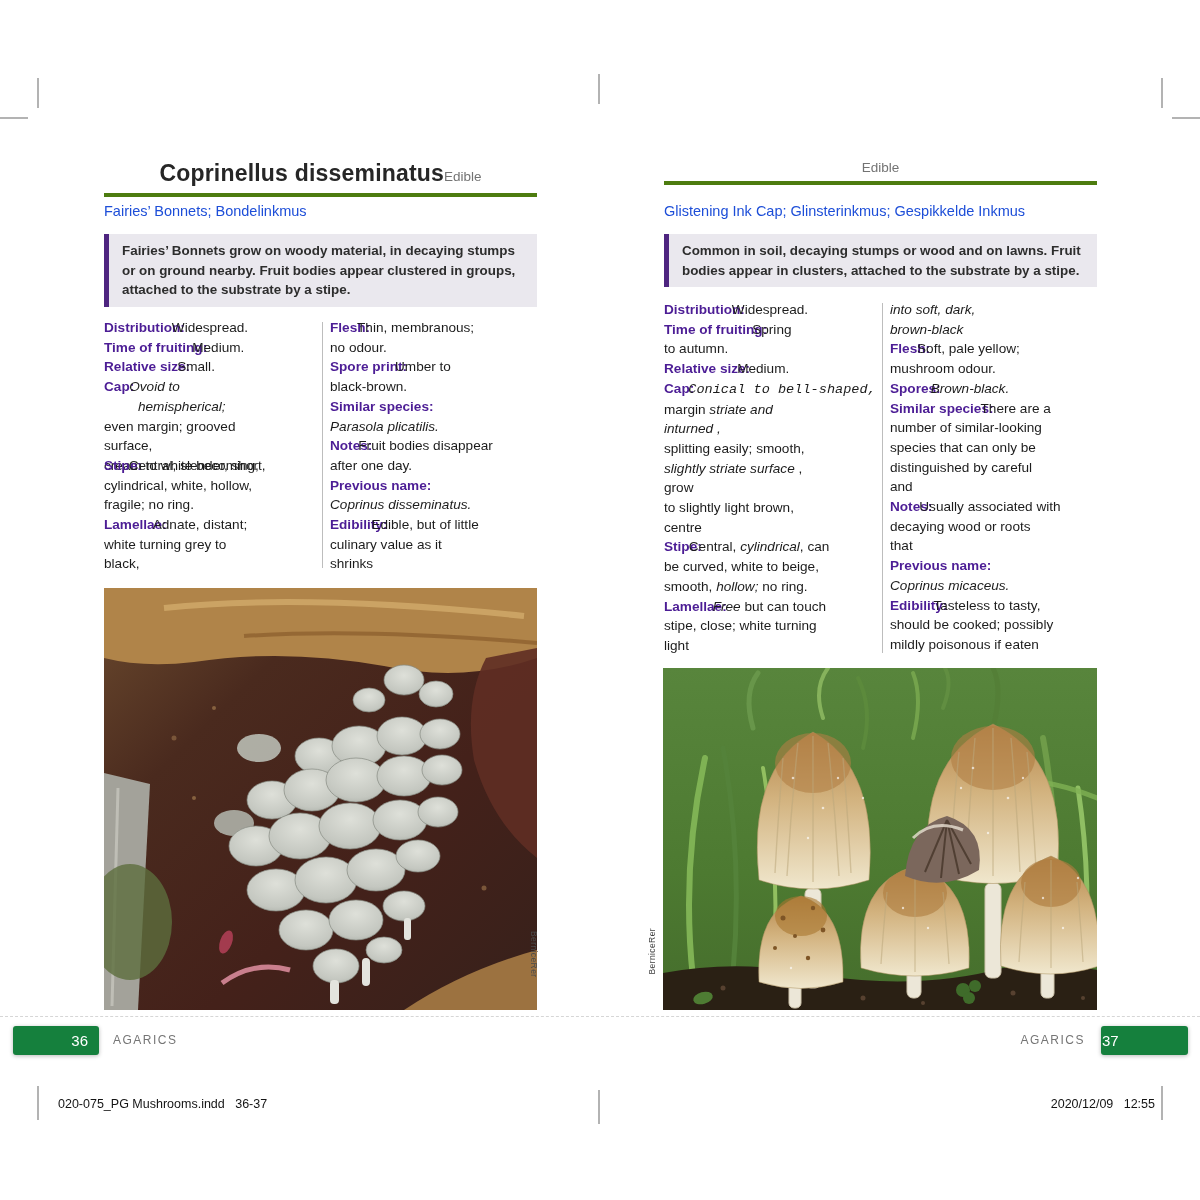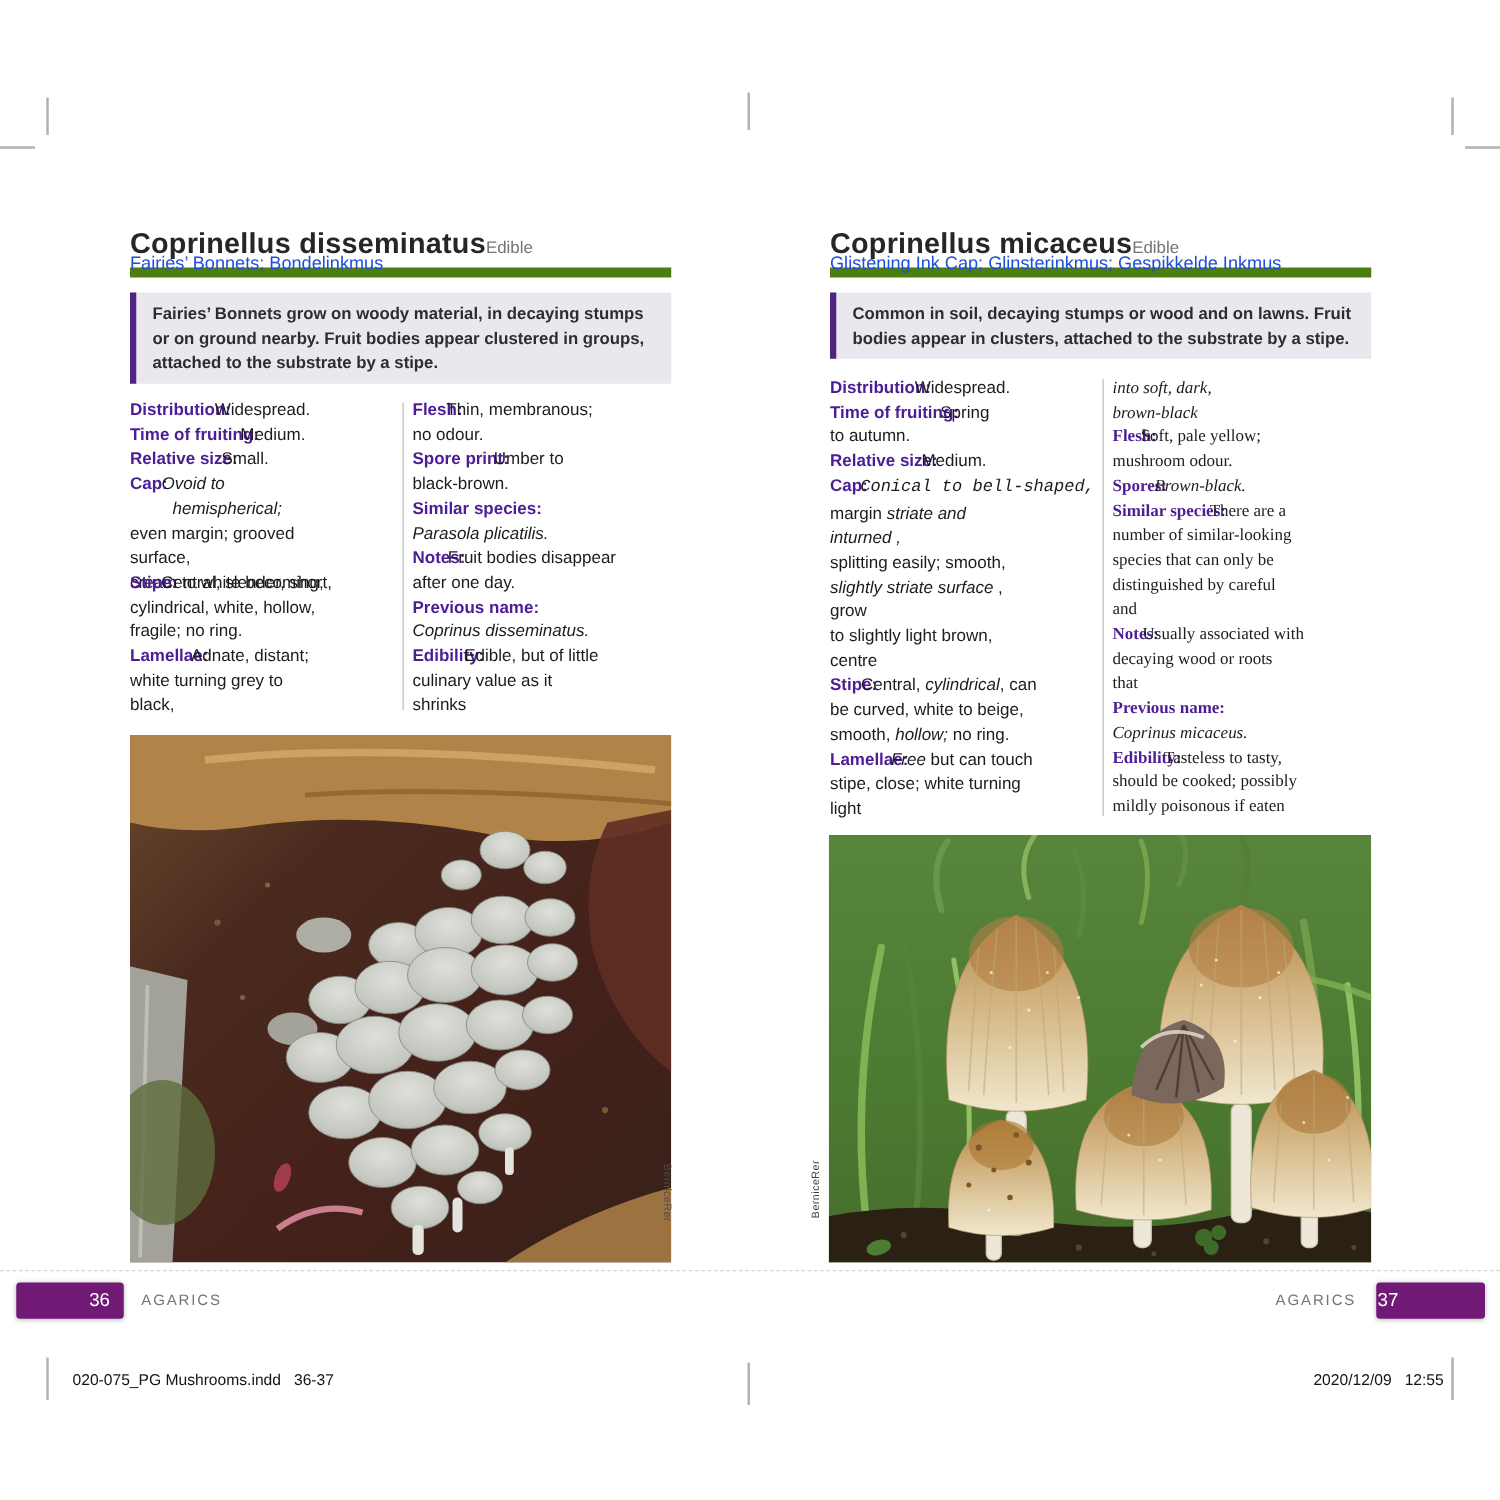--- a/index.html
+++ b/index.html
@@ -5,39 +5,39 @@
   html,body{margin:0;padding:0;}
   body{
     width:1200px;height:1200px;background:#ffffff;
     font-family:"Liberation Sans","DejaVu Sans",sans-serif;
     position:relative;overflow:hidden;color:#1c1c1c;
   }
   .crop-v{position:absolute;width:1.5px;background:#b3b3b3;}
   .crop-h{position:absolute;height:1.5px;background:#b3b3b3;}
   .trim-dashed{position:absolute;left:0;right:0;top:1016px;border-top:1px dashed #c9c9c9;opacity:.75;}
 
-  .titlebar{position:absolute;width:433px;display:flex;justify-content:flex-start;align-items:baseline;border-bottom:8px solid #4d7c0f;padding-bottom:6px;margin-top:21px;}
+  .titlebar{position:absolute;width:433px;display:flex;justify-content:center;align-items:baseline;border-bottom:4px solid #4d7c0f;padding-bottom:6px;}
   .title{font-size:23px;font-weight:bold;color:#262626;letter-spacing:.2px;margin:0;}
   .edible{font-size:13.5px;color:#737373;}
   .subtitle{position:absolute;font-size:14.5px;color:#1d4ed8;}
   .intro{position:absolute;width:433px;box-sizing:border-box;background:#eae8ee;border-left:5px solid #4e2580;
          padding:7px 10px 7px 13px;font-weight:bold;font-size:13.4px;line-height:19.6px;color:#2d2d2d;}
   .col{position:absolute;font-size:13.6px;line-height:19.7px;color:#1c1c1c;}
   .col .b{font-weight:bold;color:#4c1d95;}
   .col .i{font-style:italic;}
   .tl{white-space:pre;}
   .ovl{position:relative;height:19.7px;}
   .ovl-line{position:absolute;top:0;left:0;white-space:pre;}
   .colrule{position:absolute;width:1px;background:#bdbdbd;}
 
   .photo{position:absolute;line-height:0;}
   .credit{position:absolute;font-size:8.5px;color:#4c4c4c;letter-spacing:.4px;writing-mode:vertical-rl;}
   .credit.flip{transform:rotate(180deg);color:#3f3f3f;}
 
-  .pagenum{position:absolute;height:29px;background:#701a75;color:#fff;font-size:15px;border-radius:3px;
+  .pagenum{position:absolute;height:29px;background:#15803d;color:#fff;font-size:15px;border-radius:3px;
            box-shadow:0 1px 4px rgba(0,0,0,.28);display:flex;align-items:center;box-sizing:border-box;}
   .pagenum.left{justify-content:flex-end;padding-right:11px;}
   .pagenum.right{justify-content:flex-start;padding-left:1px;}
   .section{position:absolute;font-size:12px;color:#757575;letter-spacing:1.5px;}
   .printfoot{position:absolute;font-size:12.5px;color:#141414;white-space:pre;}
 </style>
 </head>
 <body>
 
 <div class="crop-v" style="left:37px;top:78px;height:30px;"></div>
@@ -157,21 +157,20 @@
 </svg>
 </div>
 <div class="credit" style="left:529px;top:931px;">BerniceRer</div>
 
 <div class="pagenum left" style="left:13px;top:1026px;width:86px;">
   <span>36</span>
 </div>
 <div class="section" style="left:113px;top:1033px;">AGARICS</div>
 
 <div class="titlebar" style="left:664px;top:160px;">
-  <h1 class="title">Coprinellus micaceus</h1>
   <span class="edible">Edible</span>
 </div>
 <div class="subtitle" style="left:664px;top:203px;">Glistening Ink Cap; Glinsterinkmus; Gespikkelde Inkmus</div>
 <div class="intro" style="left:664px;top:234px;">Common in soil, decaying stumps or wood and on lawns. Fruit bodies appear in clusters, attached to the substrate by a stipe.</div>
 
 <div class="col" style="left:664px;top:300px;width:216px;">
     <div class="tl"><span class="b">Distribution:</span><span style="margin-left: -13px;">Widespread.</span></div>
     <div class="tl"><span class="b">Time of fruiting:</span><span style="margin-left: -15px;">Spring</span></div>
     <div class="tl"><span>to autumn.</span></div>
     <div class="tl"><span class="b">Relative size:</span><span style="margin-left: -13px;">Medium.</span></div>
@@ -184,21 +183,21 @@
     <div class="tl"><span>to slightly light brown,</span></div>
     <div class="tl"><span>centre</span></div>
     <div class="tl"><span class="b">Stipe:</span><span style="margin-left: -13px;">Central, </span><span class="i">cylindrical</span><span>, can</span></div>
     <div class="tl"><span>be curved, white to beige,</span></div>
     <div class="tl"><span>smooth, </span><span class="i">hollow;</span><span> no ring.</span></div>
     <div class="tl"><span class="b">Lamellae:</span><span class="i" style="margin-left: -14px;">Free</span><span> but can touch</span></div>
     <div class="tl"><span>stipe, close; white turning</span></div>
     <div class="tl"><span>light</span></div>
   </div>
 <div class="colrule" style="left:882px;top:303px;height:350px;"></div>
-<div class="col" style="left:890px;top:300px;width:207px;font-family:Liberation Serif, serif;">
+<div class="col" style="left:890px;top:300px;width:207px;">
     <div class="tl"><span class="i">into soft, dark,</span></div>
     <div class="tl"><span class="i">brown-black</span></div>
     <div class="tl"><span class="b">Flesh:</span><span style="margin-left: -13px;">Soft, pale yellow;</span></div>
     <div class="tl"><span>mushroom odour.</span></div>
     <div class="tl"><span class="b">Spores:</span><span class="i" style="margin-left: -10px;">Brown-black.</span></div>
     <div class="tl"><span class="b">Similar species:</span><span style="margin-left: -13px;">There are a</span></div>
     <div class="tl"><span>number of similar-looking</span></div>
     <div class="tl"><span>species that can only be</span></div>
     <div class="tl"><span>distinguished by careful</span></div>
     <div class="tl"><span>and</span></div>

